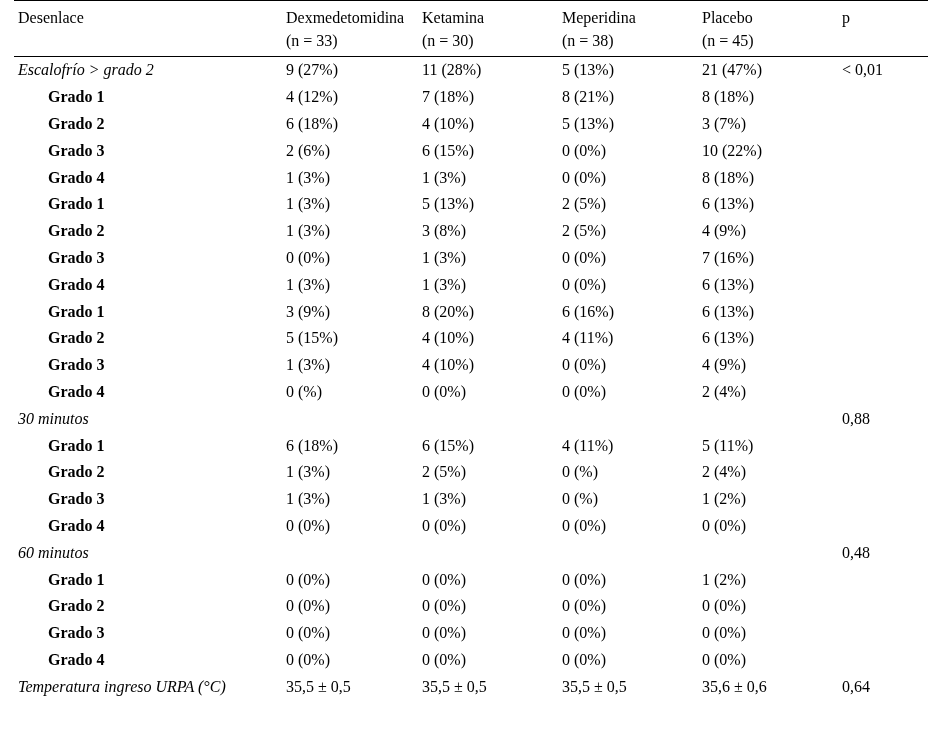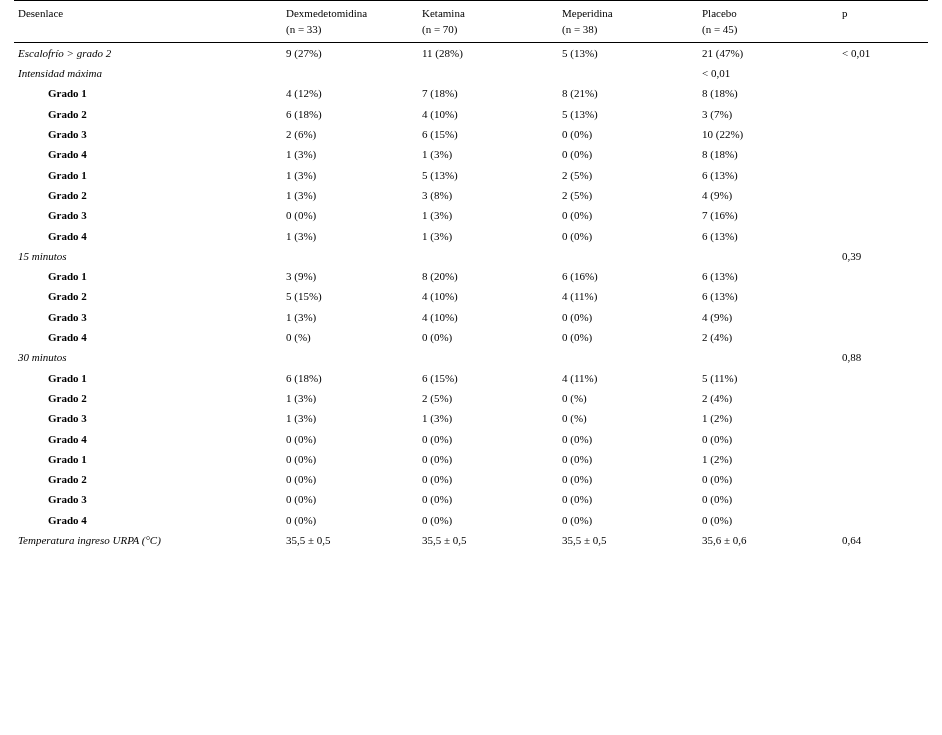--- a/index.html
+++ b/index.html
@@ -16,21 +16,21 @@
   }
   .table-wrap {
     position: relative;
     width: 942px;
     box-sizing: border-box;
     padding: 0 14px;
   }
   table.stats {
     width: 914px;
     border-collapse: collapse;
-    font-size: 11px;
+    font-size: 16px;
     table-layout: fixed;
   }
   table.stats col.c-outcome { width: 268px; }
   table.stats col.c-g1 { width: 136px; }
   table.stats col.c-g2 { width: 140px; }
   table.stats col.c-g3 { width: 140px; }
   table.stats col.c-g4 { width: 140px; }
   table.stats col.c-p  { width: 90px; }
 
   table.stats thead th {
@@ -75,21 +75,21 @@
         <th>
           <span>Desenlace</span>
           <span class="hdr-line2"></span>
         </th>
         <th>
           <span>Dexmedetomidina</span>
           <span class="hdr-line2">(n  =  33)</span>
         </th>
         <th>
           <span>Ketamina</span>
-          <span class="hdr-line2">(n  =  70)</span>
+          <span class="hdr-line2">(n  =  30)</span>
         </th>
         <th>
           <span>Meperidina</span>
           <span class="hdr-line2">(n  =  38)</span>
         </th>
         <th>
           <span>Placebo</span>
           <span class="hdr-line2">(n  =  45)</span>
         </th>
         <th>
@@ -101,28 +101,20 @@
     <tbody id="table-body">
         <tr class="first-row">
           <td class="italic">Escalofrío &gt;    grado 2</td>
           <td>9 (27%)</td>
           <td>11 (28%)</td>
           <td>5 (13%)</td>
           <td>21 (47%)</td>
           <td>&lt;    0,01</td>
         </tr>
         <tr>
-          <td class="italic">Intensidad máxima</td>
-          <td></td>
-          <td></td>
-          <td></td>
-          <td>&lt;    0,01</td>
-          <td></td>
-        </tr>
-        <tr>
           <td class="indent">Grado 1</td>
           <td>4 (12%)</td>
           <td>7 (18%)</td>
           <td>8 (21%)</td>
           <td>8 (18%)</td>
           <td></td>
         </tr>
         <tr>
           <td class="indent">Grado 2</td>
           <td>6 (18%)</td>
@@ -172,28 +164,20 @@
           <td></td>
         </tr>
         <tr>
           <td class="indent">Grado 4</td>
           <td>1 (3%)</td>
           <td>1 (3%)</td>
           <td>0 (0%)</td>
           <td>6 (13%)</td>
           <td></td>
         </tr>
-        <tr class="group-row">
-          <td class="italic">15 minutos</td>
-          <td></td>
-          <td></td>
-          <td></td>
-          <td></td>
-          <td>0,39</td>
-        </tr>
         <tr>
           <td class="indent">Grado 1</td>
           <td>3 (9%)</td>
           <td>8 (20%)</td>
           <td>6 (16%)</td>
           <td>6 (13%)</td>
           <td></td>
         </tr>
         <tr>
           <td class="indent">Grado 2</td>
@@ -251,20 +235,28 @@
           <td>1 (2%)</td>
           <td></td>
         </tr>
         <tr>
           <td class="indent">Grado 4</td>
           <td>0 (0%)</td>
           <td>0 (0%)</td>
           <td>0 (0%)</td>
           <td>0 (0%)</td>
           <td></td>
+        </tr>
+        <tr class="group-row">
+          <td class="italic">60 minutos</td>
+          <td></td>
+          <td></td>
+          <td></td>
+          <td></td>
+          <td>0,48</td>
         </tr>
         <tr>
           <td class="indent">Grado 1</td>
           <td>0 (0%)</td>
           <td>0 (0%)</td>
           <td>0 (0%)</td>
           <td>1 (2%)</td>
           <td></td>
         </tr>
         <tr>

